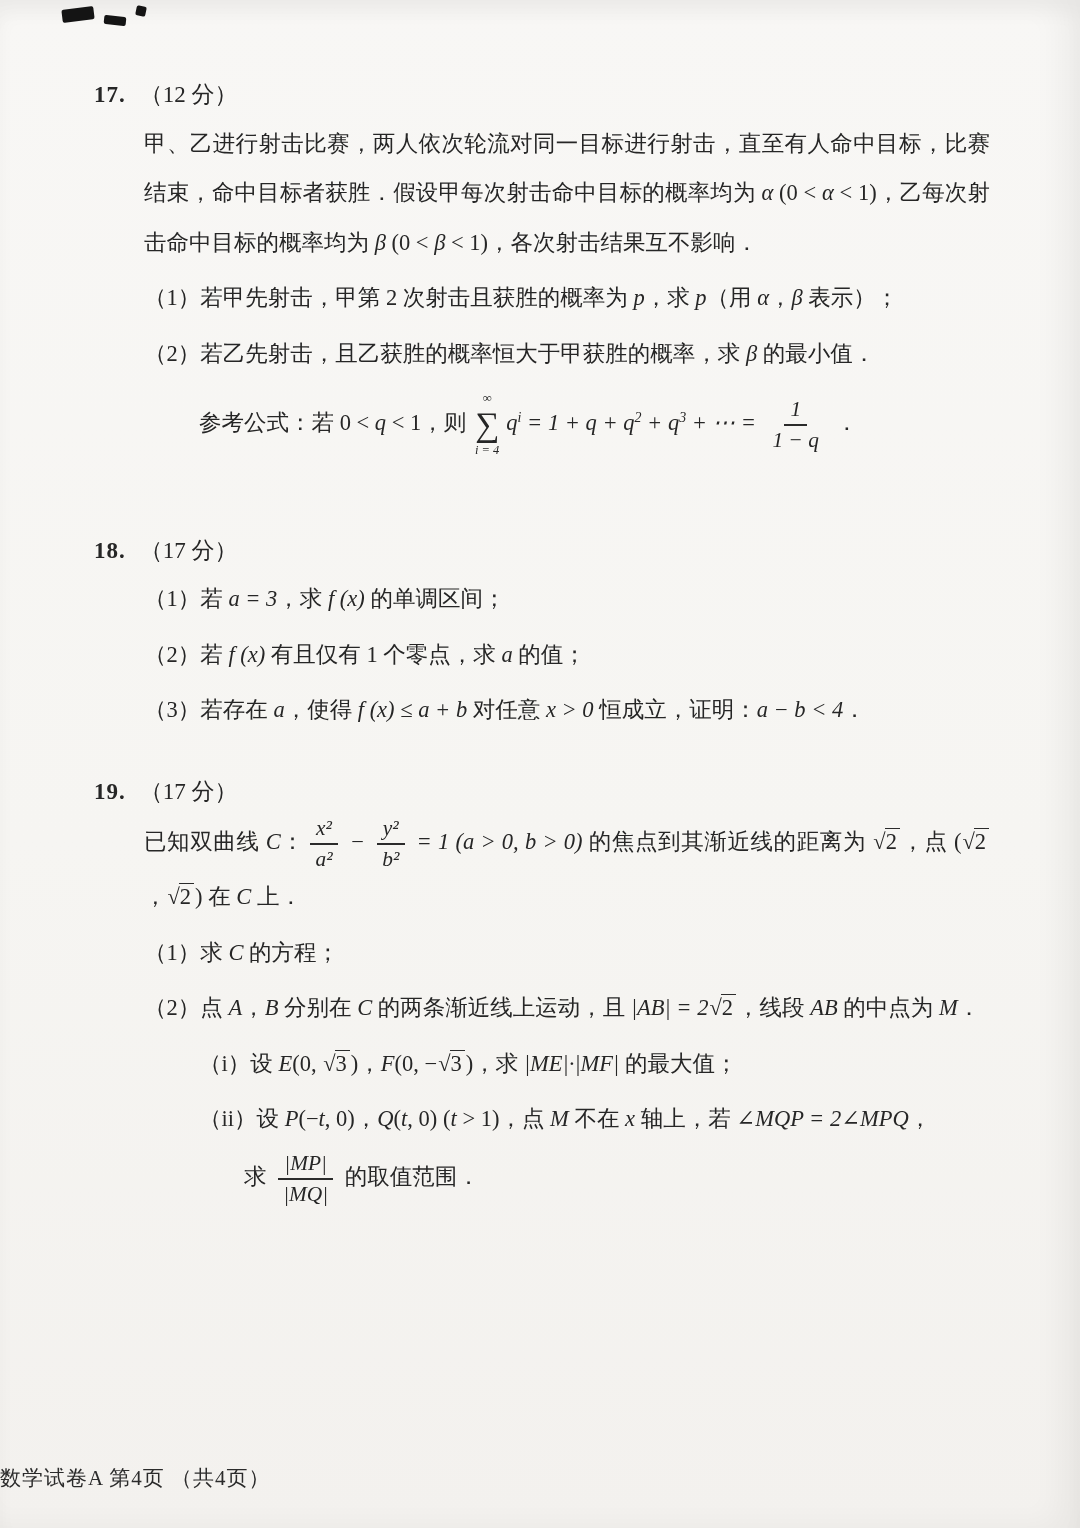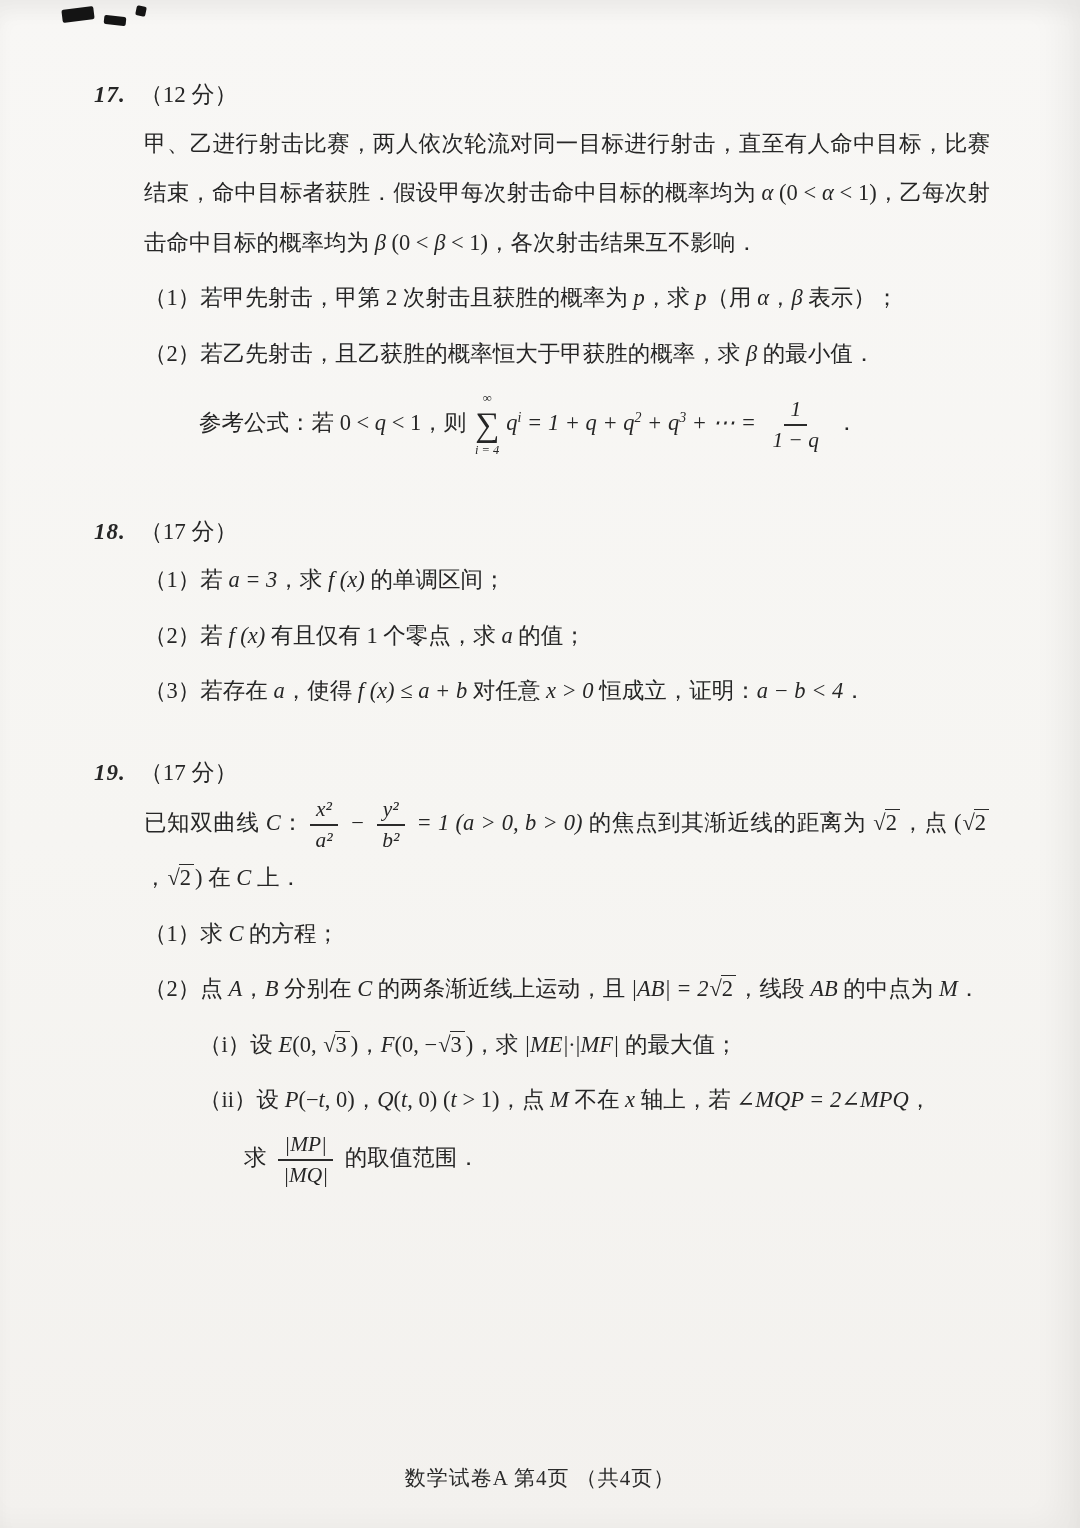--- a/index.html
+++ b/index.html
@@ -4,21 +4,21 @@
 <style>
   html,body{margin:0;padding:0;background:#d9d9d9;}
   .page{
     width:1080px;height:1528px;margin:0 auto;position:relative;overflow:hidden;
     background:linear-gradient(180deg,#f8f7f5 0%,#f6f5f2 55%,#f3f1ee 100%);
     box-shadow:inset -20px 0 30px rgba(0,0,0,0.045), inset 0 14px 18px rgba(0,0,0,0.03);
     font-family:"Liberation Serif","DejaVu Serif",serif;color:#262626;
   }
   .content{padding:78px 90px 0 94px;}
   .prob-head{font-size:23px;line-height:1.5;margin:0 0 6px 0;}
-  .prob-num{font-weight:bold;letter-spacing:1px;font-style:italic;}
+  .prob-num{font-weight:bold;letter-spacing:1px;}
   .prob-pts{margin-left:14px;}
   .prob-body{margin-left:50px;}
   p.block{font-size:22.5px;line-height:2.2;margin:6px 0;text-align:justify;}
   p.formula{margin-left:55px;margin-top:14px;text-align:left;}
   p.sub{margin-left:55px;text-align:left;}
   p.sub-cont{margin-left:100px;text-align:left;}
   .t{font-style:normal;}
   .mi{font-style:italic;font-family:"Liberation Serif","DejaVu Serif",serif;}
   .mi sup{font-size:0.62em;font-style:italic;}
   
@@ -29,23 +29,23 @@
   
   .sqrt{display:inline-block;white-space:nowrap;margin:0 1px;}
   .rad{font-style:normal;margin-right:-1px;}
   .vinc{border-top:1.8px solid #2b2b2b;padding:0 3px 0 1px;font-style:normal;}
   
   .sum{display:inline-flex;flex-direction:column;align-items:center;vertical-align:middle;
        margin:0 7px 0 3px;line-height:1;}
   .sum .slim{font-size:12.5px;line-height:1.1;font-style:italic;}
   .sum .sig{font-size:34px;line-height:1;padding:2px 0;font-style:normal;}
   
-  #p18{margin-top:57px;}
+  #p18{margin-top:76px;}
   #p19{margin-top:40px;}
-  .footer{position:absolute;bottom:36px;left:0;width:100%;text-align:center;
+  .footer{position:absolute;bottom:36px;left:0;width:100%;text-align:left;
           font-size:21px;letter-spacing:1px;color:#2b2b2b;}
   
   .art{position:absolute;background:#141414;border-radius:2px;}
   .art1{top:8px;left:62px;width:32px;height:13px;transform:rotate(-7deg);}
   .art2{top:16px;left:104px;width:22px;height:9px;transform:rotate(6deg);}
   .art3{top:6px;left:136px;width:10px;height:10px;transform:rotate(12deg);}
 </style>
 </head>
 <body>
 

